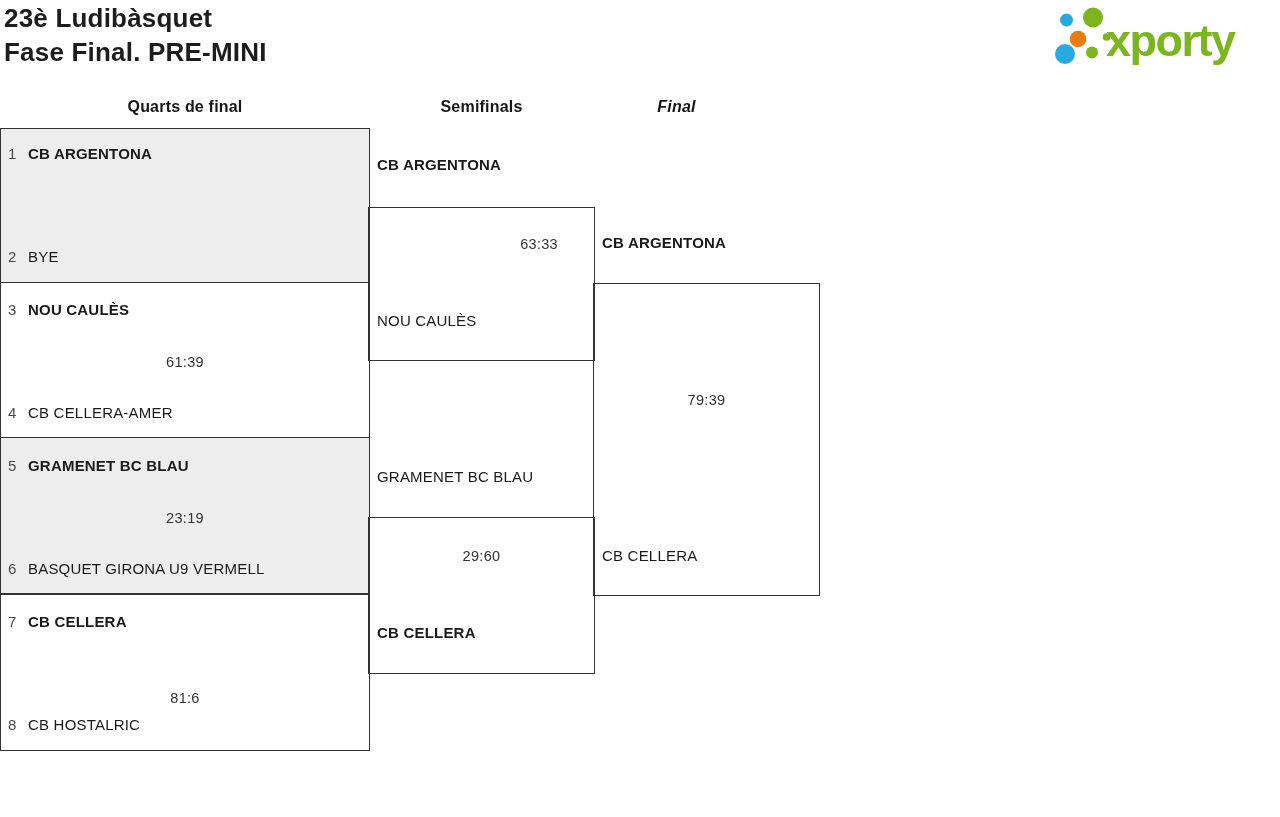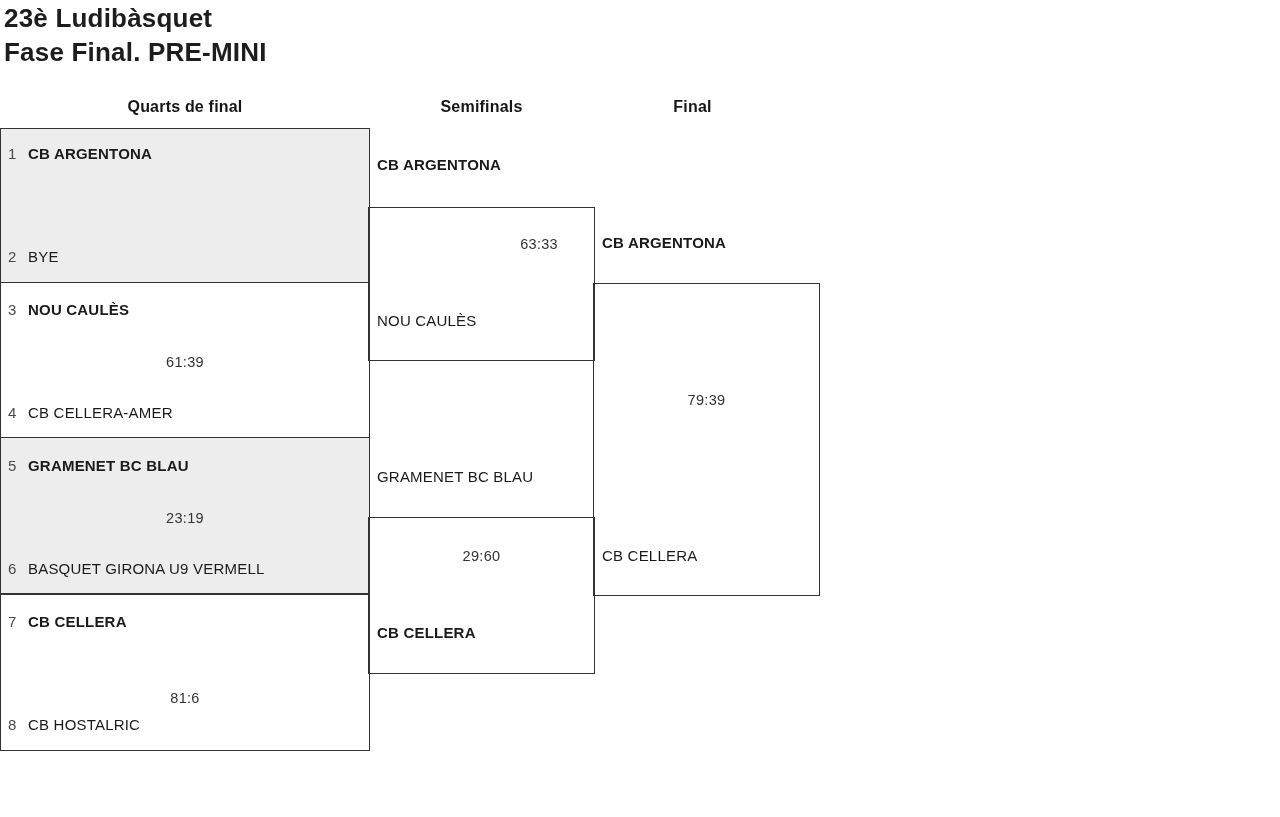--- a/index.html
+++ b/index.html
@@ -81,24 +81,35 @@
 </head>
 <body>
 
 <div class="canvas">
 
   <div class="page-title">
     <div>23è Ludibàsquet</div>
     <div>Fase Final. PRE-MINI</div>
   </div>
 
+  <div class="logo">
+    <svg width="70" height="62" viewBox="0 0 70 62">
+      <circle cx="18.5" cy="15" r="6.5" fill="#29a9e1"></circle>
+      <circle cx="45" cy="12.5" r="10" fill="#7cb51e"></circle>
+      <circle cx="30" cy="34" r="8.3" fill="#e87c12"></circle>
+      <circle cx="17" cy="49" r="10" fill="#29a9e1"></circle>
+      <circle cx="44" cy="47.5" r="6" fill="#7cb51e"></circle>
+      <circle cx="58.5" cy="32" r="3.8" fill="#7cb51e"></circle>
+    </svg>
+    <span class="logo-text">xporty</span>
+  </div>
 
   <div class="round-header" style="left:0; width:370px;">Quarts de final</div>
   <div class="round-header" style="left:368px; width:227px;">Semifinals</div>
-  <div class="round-header" style="left:579px; width:227px;">Final</div>
+  <div class="round-header" style="left:563px; width:227px;font-style:italic;">Final</div>
 
   <div class="match-box shade" style="left:0; top:128px; width:370px; height:155px;"></div>
   <div class="match-box" style="left:0; top:282px; width:370px; height:157px;"></div>
   <div class="match-box shade" style="left:0; top:437px; width:370px; height:158px;"></div>
   <div class="match-box" style="left:0; top:593px; width:370px; height:158px;"></div>
 
   <div class="match-box" style="left:368px; top:207px; width:227px; height:154px;"></div>
   <div class="match-box" style="left:368px; top:517px; width:227px; height:157px;"></div>
 
   <div class="match-box" style="left:593px; top:283px; width:227px; height:313px;"></div>

